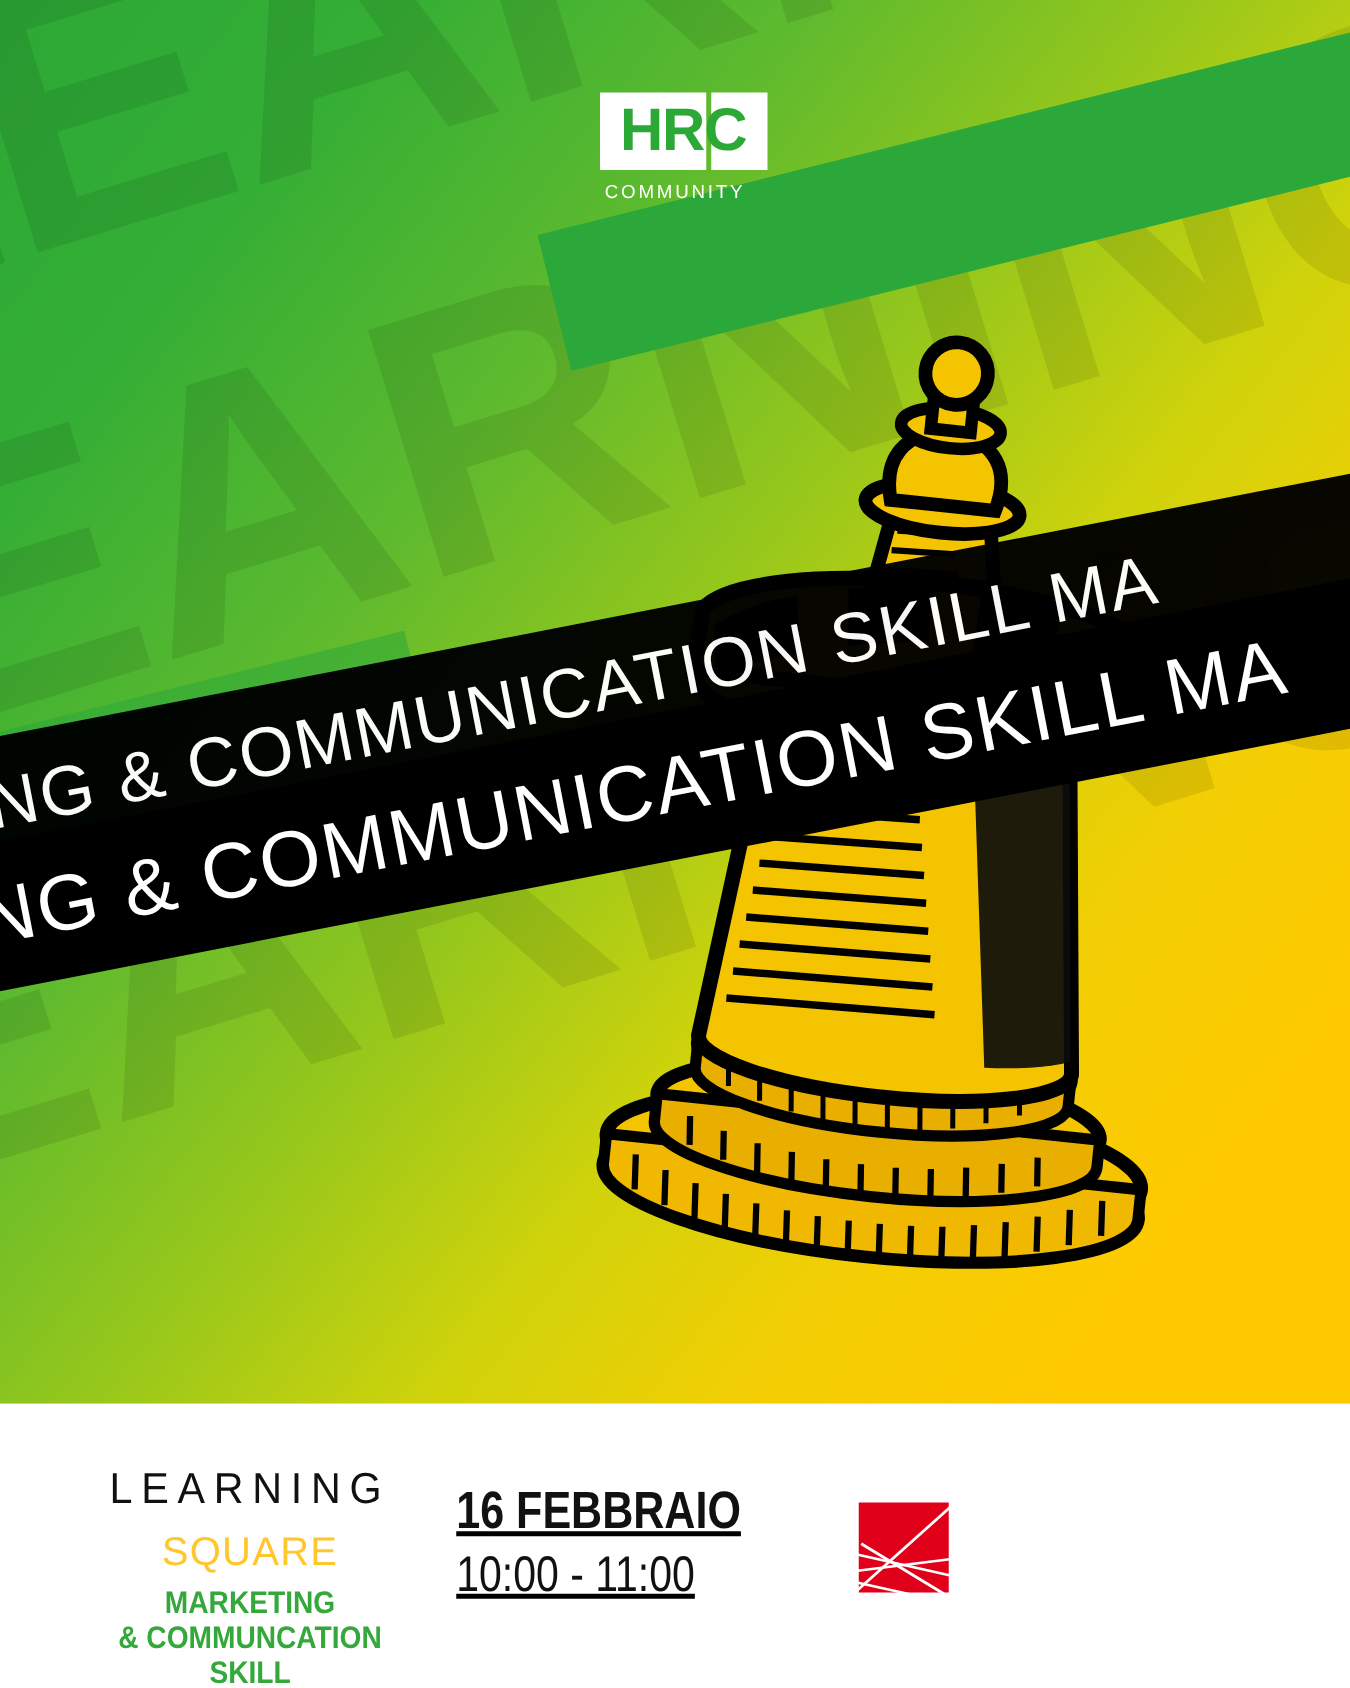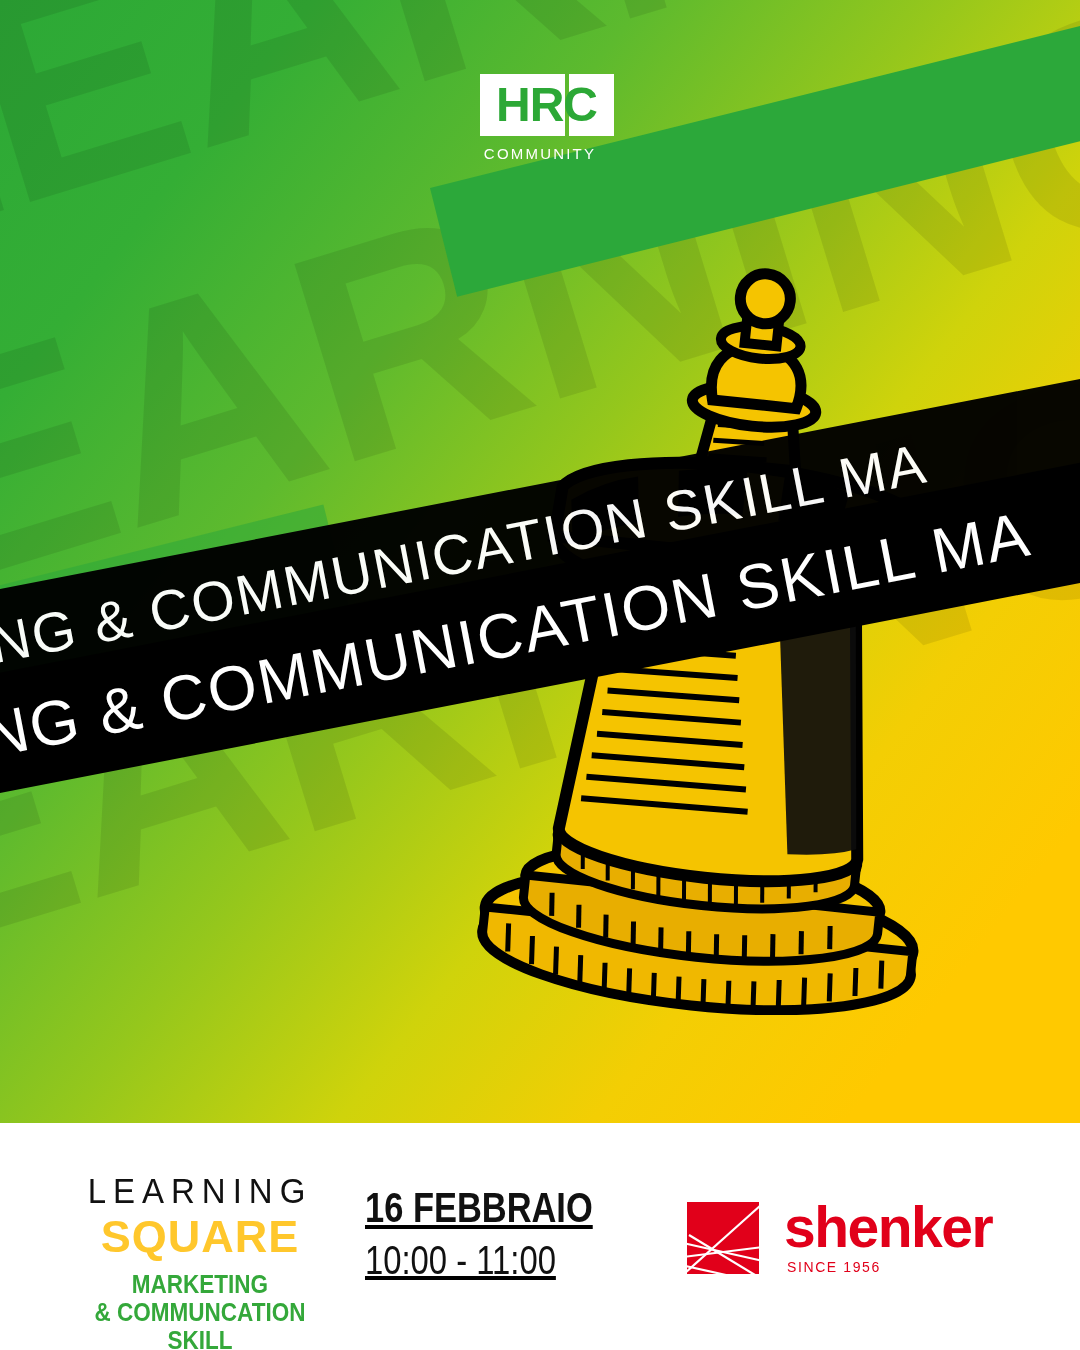--- a/index.html
+++ b/index.html
@@ -193,25 +193,25 @@
   .ls-learning{
     color:#111111;
     font-size:33px;
     font-weight:400;
     letter-spacing:7px;
     line-height:1;
     transform:scaleY(1.05);
   }
   .ls-square{
     color:#FFC72C;
-    font-size:45px;
-    font-weight:700;
+    font-size:32px;
+    font-weight:400;
     letter-spacing:1px;
     line-height:1.06;
-    margin-top:6px;
+    margin-top:18px;
   }
   .ls-sub{
     color:#34A83A;
     font-size:25px;
     font-weight:700;
     line-height:1.12;
     margin-top:9px;
     transform:scaleX(0.9);
   }
 
@@ -428,19 +428,15 @@
       <svg width="96" height="86" viewBox="0 0 96 86" style="position:absolute;left:-12px;top:-7px;">
         <g stroke="#ffffff" stroke-width="2.2" fill="none">
           <line x1="10" y1="78" x2="86" y2="10"></line>
           <line x1="8" y1="48" x2="88" y2="66"></line>
           <line x1="8" y1="62" x2="88" y2="52"></line>
           <line x1="14" y1="40" x2="80" y2="80"></line>
           <line x1="6" y1="70" x2="60" y2="82"></line>
         </g>
       </svg>
     </div>
-    <div class="sh-text">
-      <div class="sh-name">shenker</div>
-      <div class="sh-since">SINCE 1956</div>
-    </div>
   </div>
 
 </div>
 
 </body></html>

